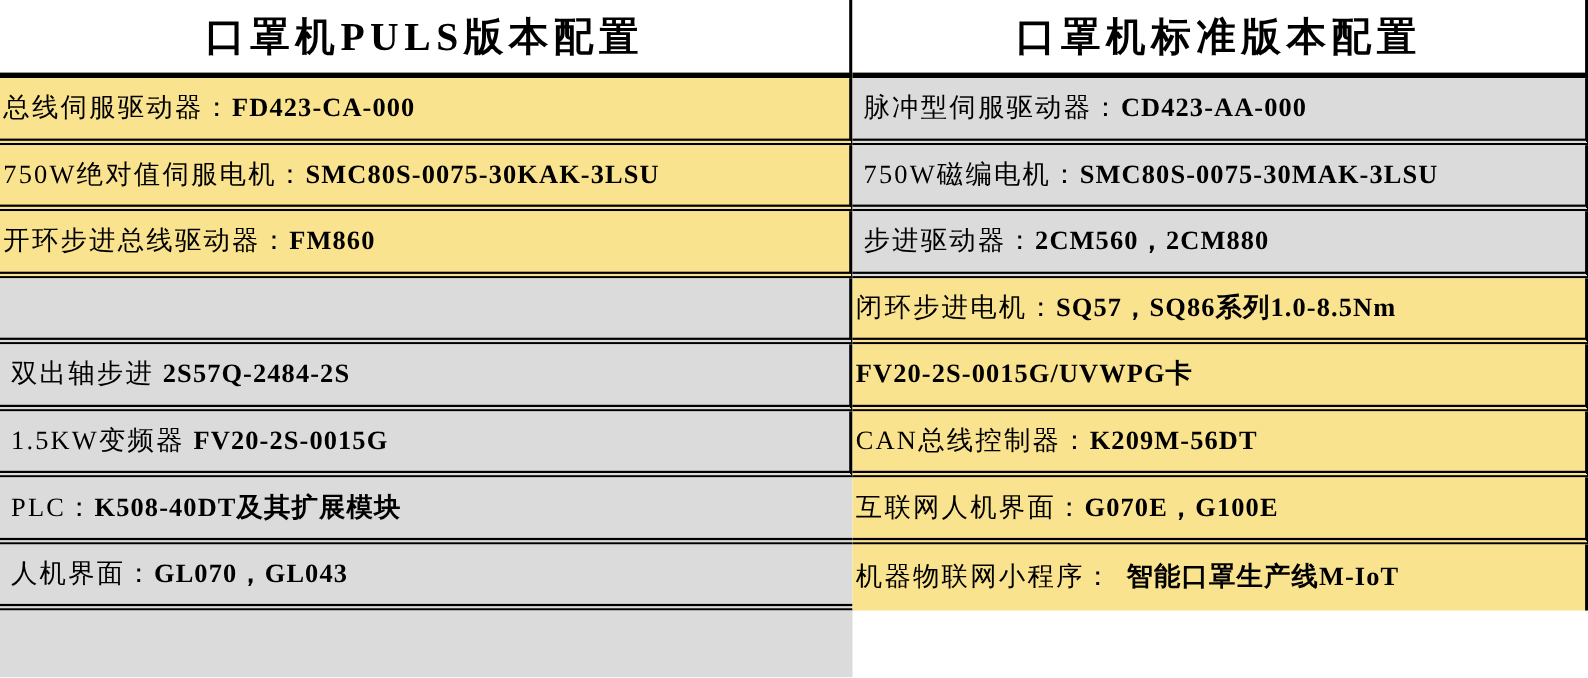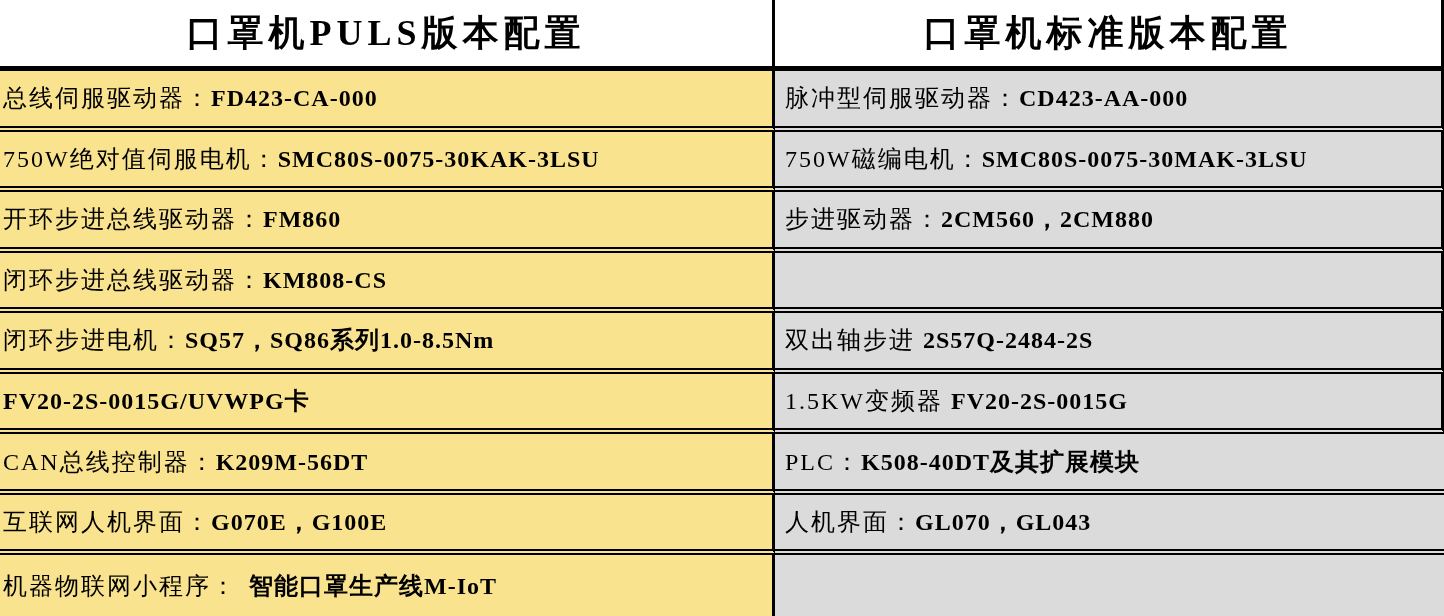--- a/index.html
+++ b/index.html
@@ -103,24 +103,20 @@
 
     <div class="cell col-puls">
       <span class="label">开环步进总线驱动器：</span>
         <span class="value">FM860</span>
     </div>
     <div class="cell col-std">
       <span class="label">步进驱动器：</span>
         <span class="value">2CM560，2CM880</span>
     </div>
 
-    <div class="cell col-puls">
-      <span class="label">闭环步进总线驱动器：</span>
-        <span class="value">KM808-CS</span>
-    </div>
     <div class="cell col-std">
       <span class="label"></span>
         <span class="value"></span>
     </div>
 
     <div class="cell col-puls">
       <span class="label">闭环步进电机：</span>
         <span class="value">SQ57，SQ86系列1.0-8.5Nm</span>
     </div>
     <div class="cell col-std">

